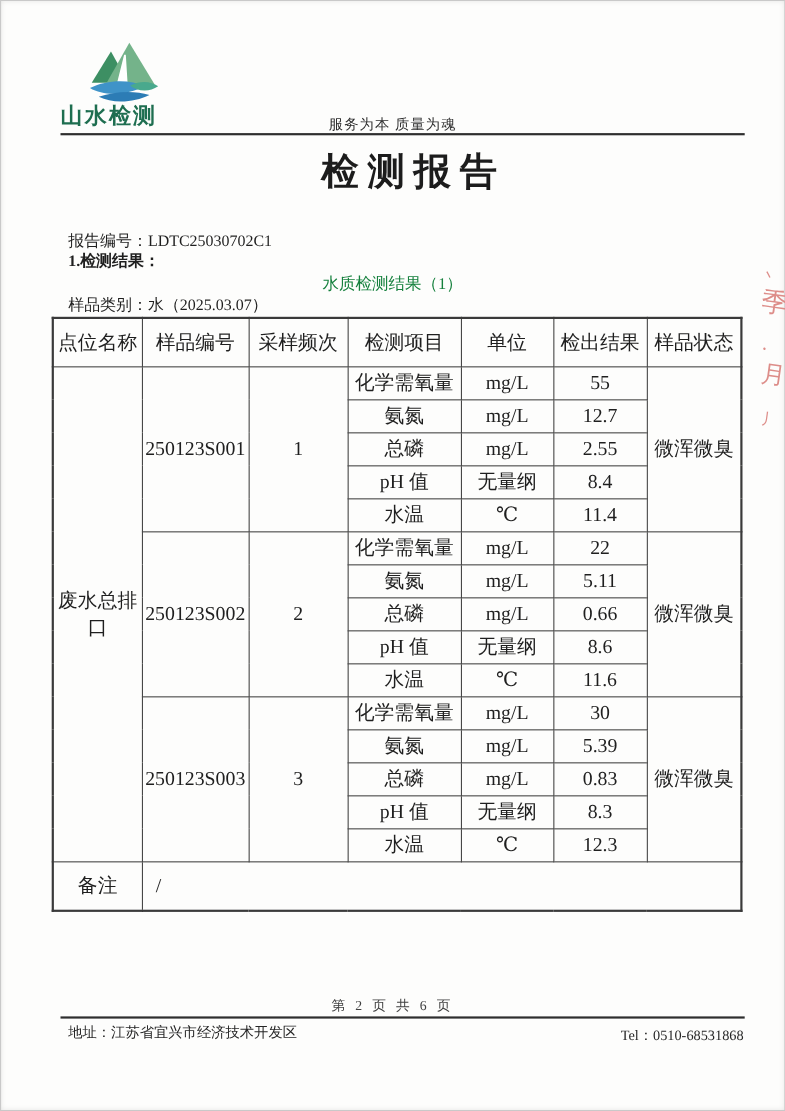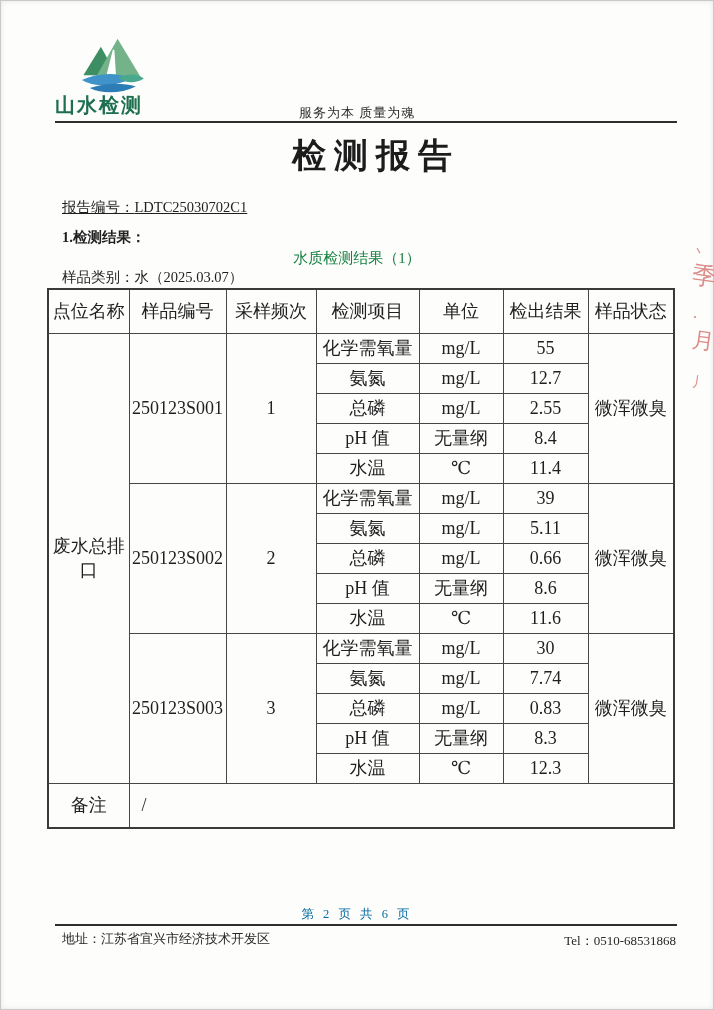--- a/index.html
+++ b/index.html
@@ -34,21 +34,21 @@
     background: #2e2e2e;
   }
 
   
   .report-title {
     position: absolute; left: 0; top: 133px; width: 100%;
     text-align: center; font-size: 34px; font-weight: bold;
     letter-spacing: 8px; color: #1c1c1c; padding-left: 38px;
   }
   .meta-line { position: absolute; left: 62px; font-size: 14.5px; color: #1f1f1f; }
-  .report-no-line { top: 198px; text-decoration: underline; }
+  .report-no-line { top: 210px; }
   .section-heading { top: 228px; font-weight: bold; }
   .table-title {
     position: absolute; left: 0; top: 249px; width: 100%;
     text-align: center; font-size: 15px; font-weight: normal; color: #15803d;
   }
   .sample-type-line { top: 268px; }
 
   
   .result-table {
     position: absolute; left: 47px; top: 288px;
@@ -75,21 +75,21 @@
   .red-marks .mark { position: absolute; left: 4px; transform: rotate(8deg); }
   .mark-0 { top: 4px;  font-size: 14px; }
   .mark-1 { top: 22px; font-size: 24px; }
   .mark-2 { top: 66px; font-size: 18px; }
   .mark-3 { top: 88px; font-size: 22px; }
   .mark-4 { top: 134px; font-size: 14px; }
 
   
   .page-info {
     position: absolute; left: 0; top: 906px; width: 100%;
-    text-align: center; font-size: 12.5px; letter-spacing: 3px; color: #0369a1;
+    text-align: center; font-size: 12.5px; letter-spacing: 3px; color: #404040;
   }
   .footer-rule {
     position: absolute; left: 55px; top: 924px; width: 622px; height: 2px;
     background: #2e2e2e;
   }
   .footer-address { position: absolute; left: 62px; top: 930px; font-size: 13px; color: #262626; }
   .footer-tel { position: absolute; right: 38px; top: 932px; font-size: 13px; color: #262626; }
 </style>
 </head>
 <body>
@@ -165,21 +165,21 @@
       <td>水温</td>
       <td>℃</td>
       <td>11.4</td>
     </tr>
 
     <tr class="r">
       <td rowspan="5">250123S002</td>
       <td rowspan="5">2</td>
       <td>化学需氧量</td>
       <td>mg/L</td>
-      <td>39</td>
+      <td>22</td>
       <td rowspan="5">微浑微臭</td>
     </tr>
     <tr class="r">
       <td>氨氮</td>
       <td>mg/L</td>
       <td>5.11</td>
     </tr>
     <tr class="r">
       <td>总磷</td>
       <td>mg/L</td>
@@ -200,21 +200,21 @@
       <td rowspan="5">250123S003</td>
       <td rowspan="5">3</td>
       <td>化学需氧量</td>
       <td>mg/L</td>
       <td>30</td>
       <td rowspan="5">微浑微臭</td>
     </tr>
     <tr class="r">
       <td>氨氮</td>
       <td>mg/L</td>
-      <td>7.74</td>
+      <td>5.39</td>
     </tr>
     <tr class="r">
       <td>总磷</td>
       <td>mg/L</td>
       <td>0.83</td>
     </tr>
     <tr class="r">
       <td>pH 值</td>
       <td>无量纲</td>
       <td>8.3</td>

